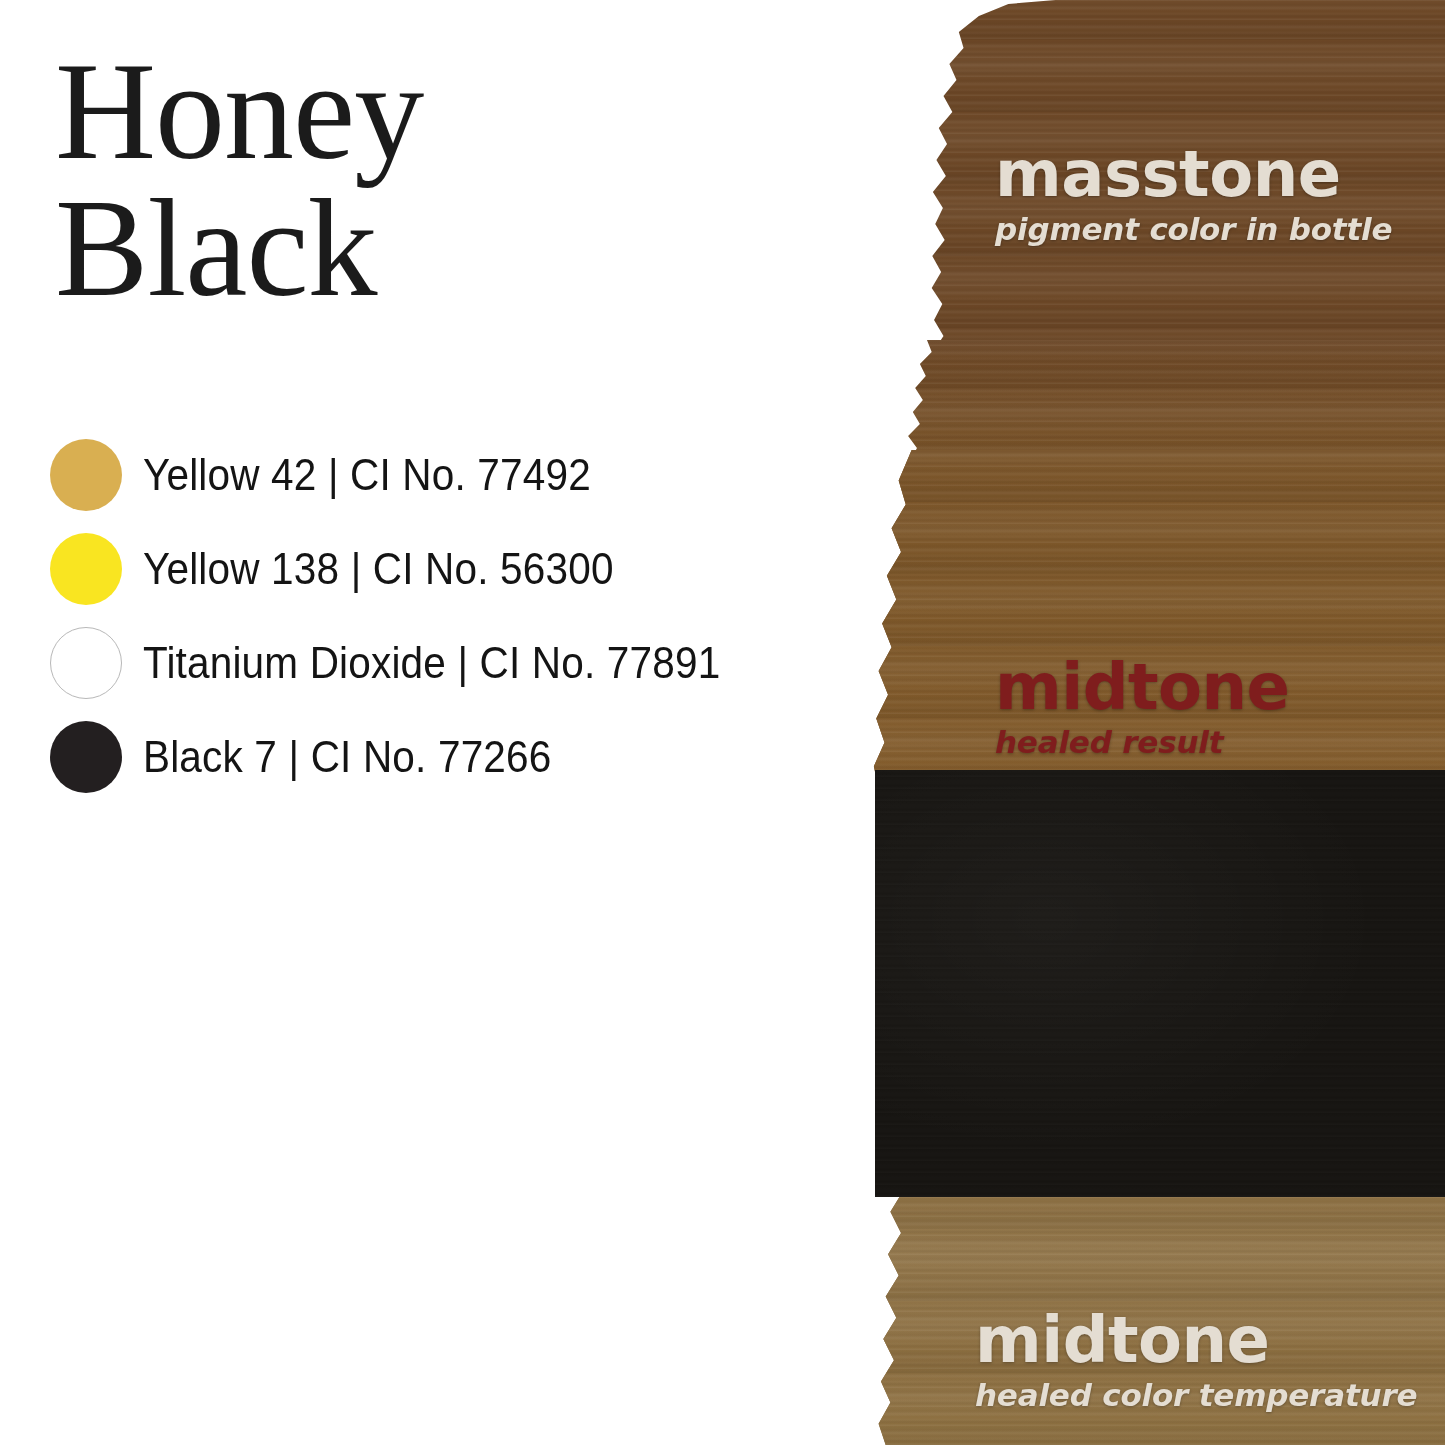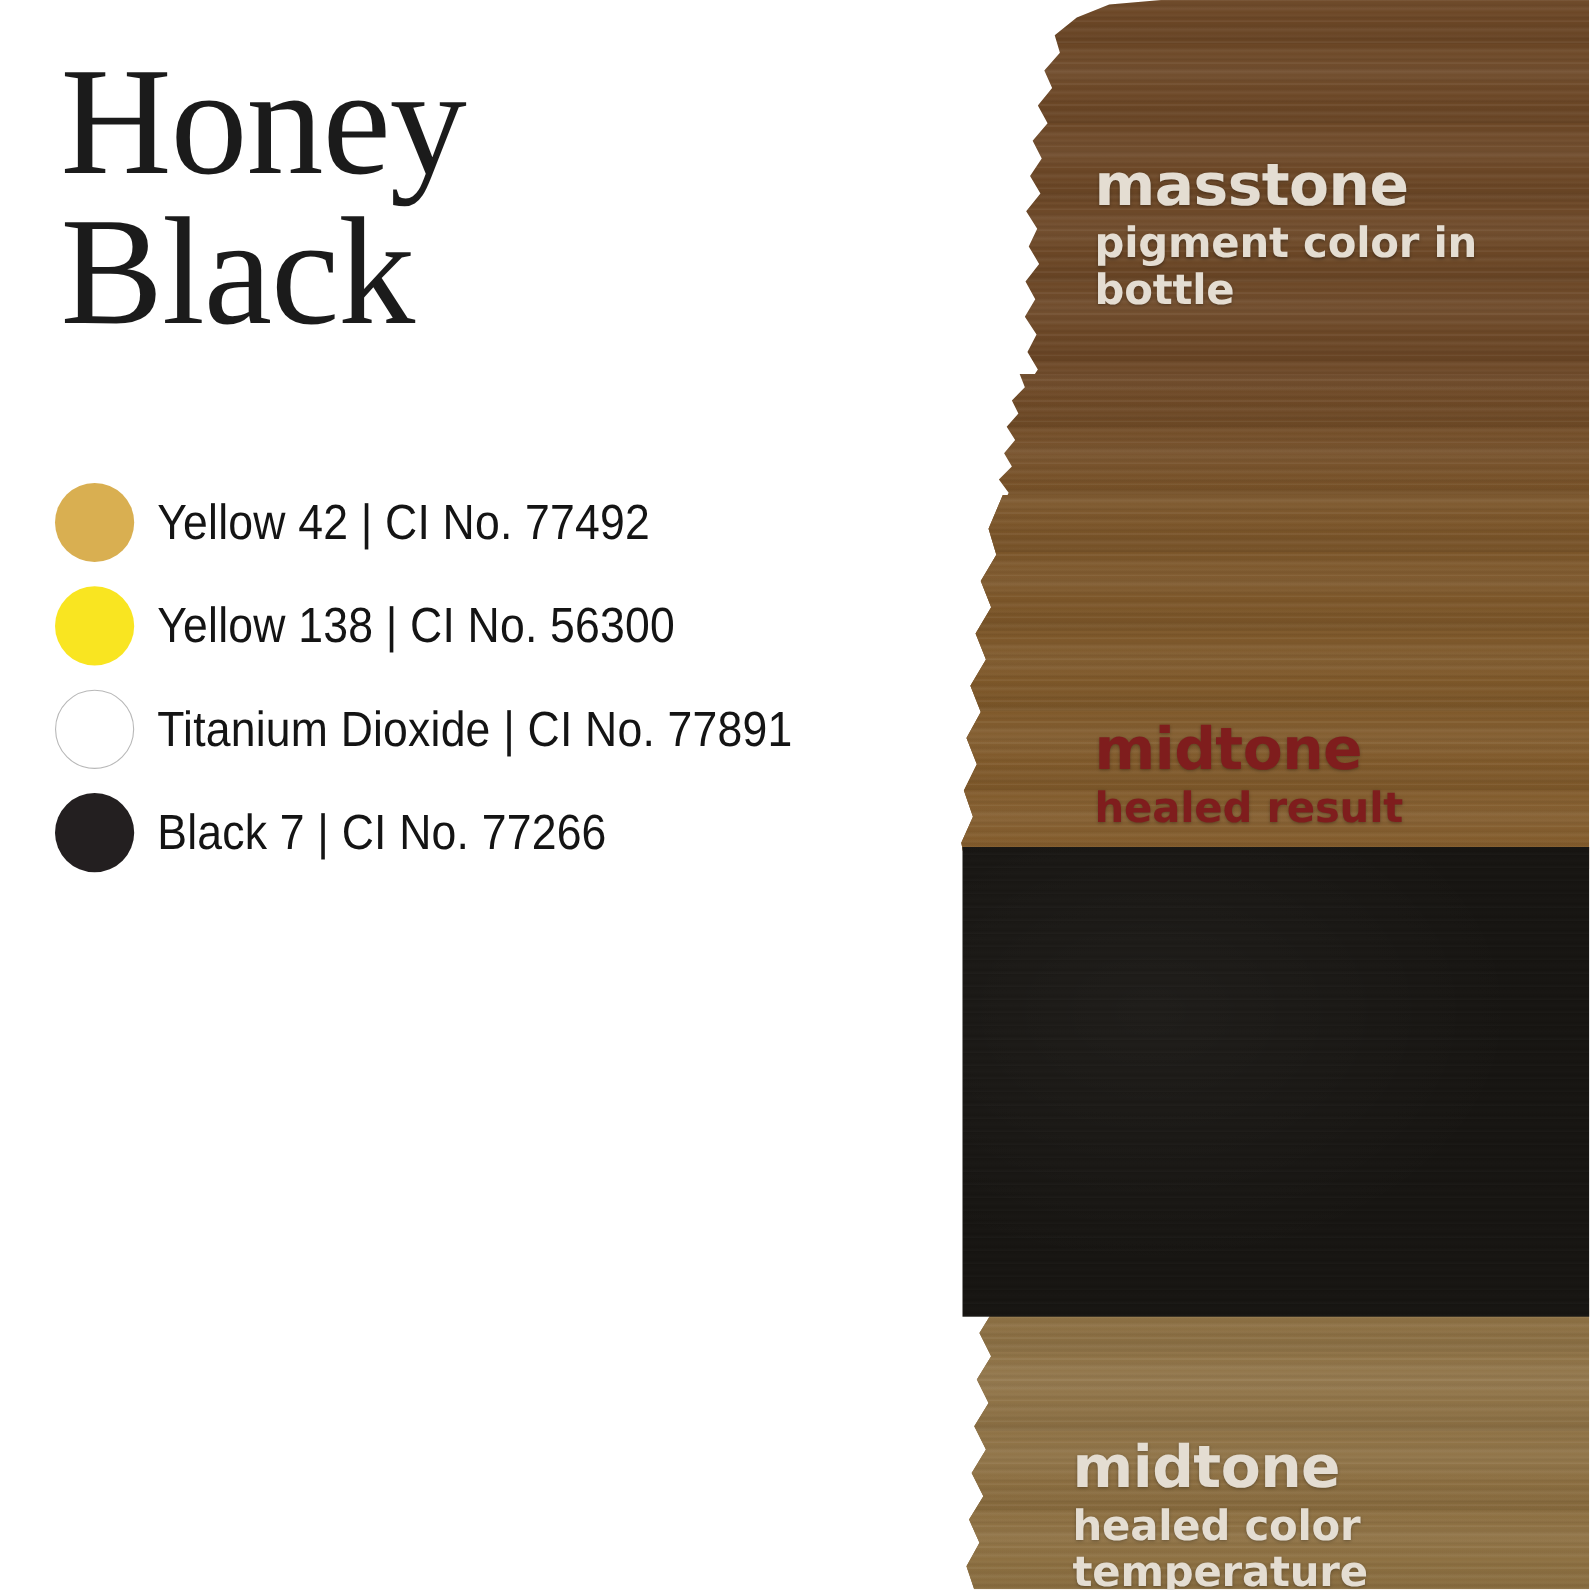--- a/index.html
+++ b/index.html
@@ -216,32 +216,33 @@
   .tone-label {
     position: absolute;
     color: #e4ddd2;
     text-shadow: 0 1px 3px rgba(0,0,0,0.30);
     z-index: 30;
   }
   .tone-title {
     display: block;
     font-family: "DejaVu Sans", "Liberation Sans", sans-serif;
     font-weight: bold;
-    font-size: 53px;
+    font-size: 64px;
     line-height: 1.0;
     letter-spacing: -0.5px;
   }
   .tone-sub {
     display: block;
     font-family: "DejaVu Sans", "Liberation Sans", sans-serif;
     font-weight: bold;
-    font-size: 38px;
+    font-size: 31px;
     line-height: 1.1;
     margin-top: 6px;
     letter-spacing: -0.2px;
+    font-style: italic;
   }
 
   #label-masstone { left: 995px; top: 142px; }
   #label-midtone  { left: 995px; top: 655px; }
   #label-basetone { left: 975px; top: 1308px; }
 </style>
 </head>
 <body>
 
 <div id="page" style="background: rgb(255, 255, 255);">

